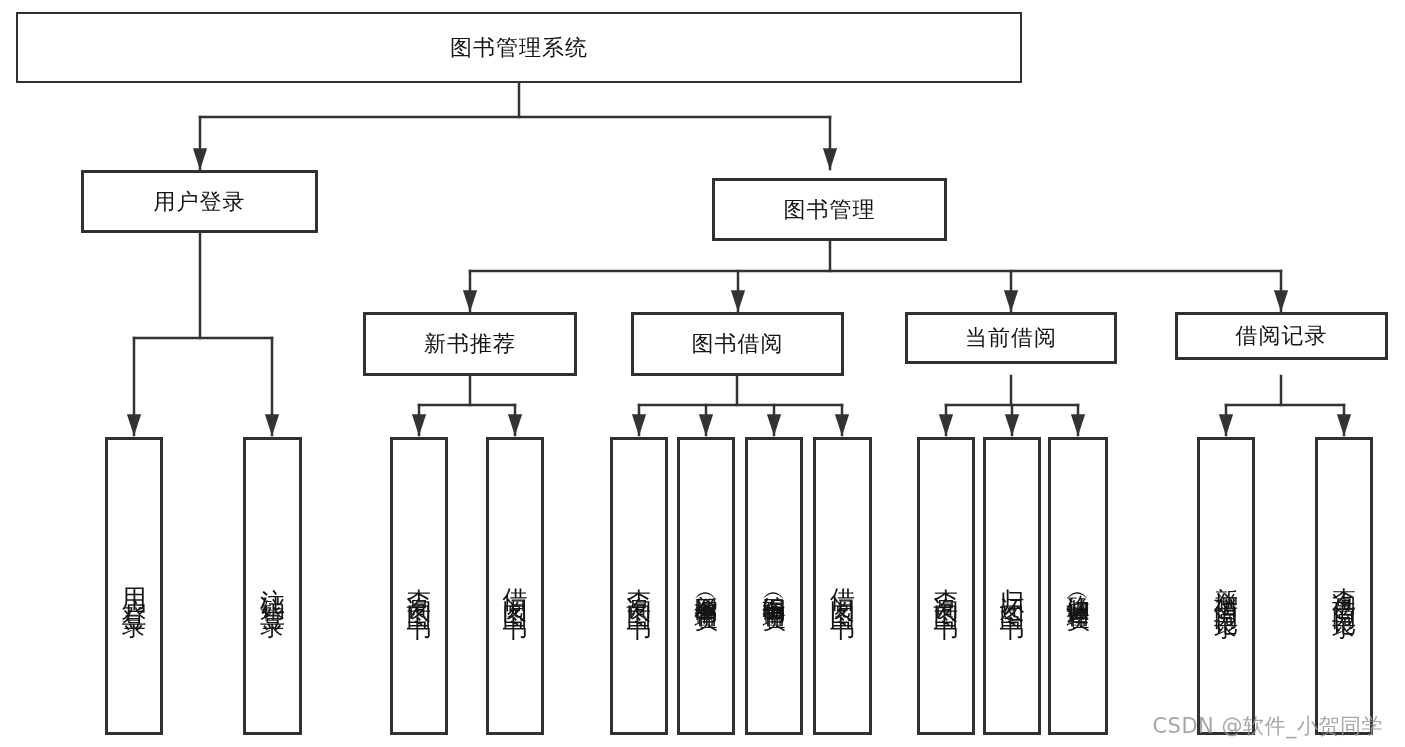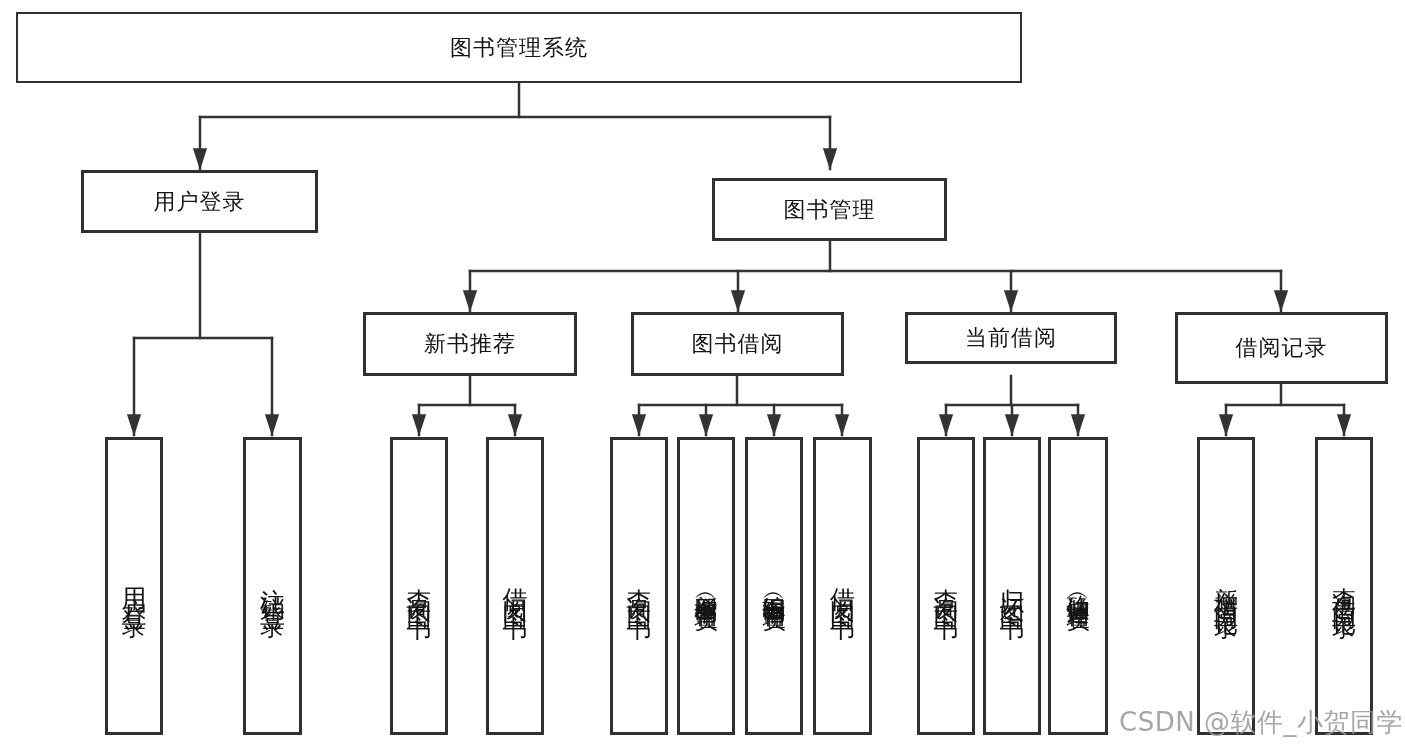--- a/index.html
+++ b/index.html
@@ -18,22 +18,22 @@
     z-index:2;
   }
   .box.root{border-width:2.5px;}
   .leaf .vtext{
     writing-mode:vertical-lr;text-orientation:mixed;
     font-size:25px;line-height:1;letter-spacing:9px;white-space:nowrap;
   }
   .leaf.len6 .vtext{font-size:24px;letter-spacing:6px;}
   .leaf.len9 .vtext{font-size:23px;letter-spacing:2px;}
   #watermark{
-    position:absolute;right:2px;bottom:7px;
-    font-size:26px;letter-spacing:0.5px;
+    position:absolute;right:22px;bottom:7px;
+    font-size:21px;letter-spacing:0.5px;
     color:rgba(150,150,150,0.85);
     z-index:3;white-space:nowrap;
   }
 </style>
 </head>
 <body>
 
 <div id="canvas">
 
   <svg id="connectors" viewBox="0 0 1405 747" xmlns="http://www.w3.org/2000/svg">
@@ -99,21 +99,21 @@
 
   <div class="box" style="left:363px;top:312px;width:214px;height:64px;">
     <span>新书推荐</span>
   </div>
   <div class="box" style="left:631px;top:312px;width:213px;height:64px;text-align:right;">
     <span>图书借阅</span>
   </div>
   <div class="box" style="left:905px;top:312px;width:212px;height:52px;align-items:center;">
     <span>当前借阅</span>
   </div>
-  <div class="box" style="left:1175px;top:312px;width:213px;height:72px;">
+  <div class="box" style="left:1175px;top:312px;width:213px;height:48px;">
     <span>借阅记录</span>
   </div>
 
   <div class="box leaf" style="left:105px;top:437px;width:58px;height:298px;">
     <span class="vtext">用户登录</span>
   </div>
   <div class="box leaf" style="left:243px;top:437px;width:59px;height:298px;">
     <span class="vtext">注销登录</span>
   </div>
 

